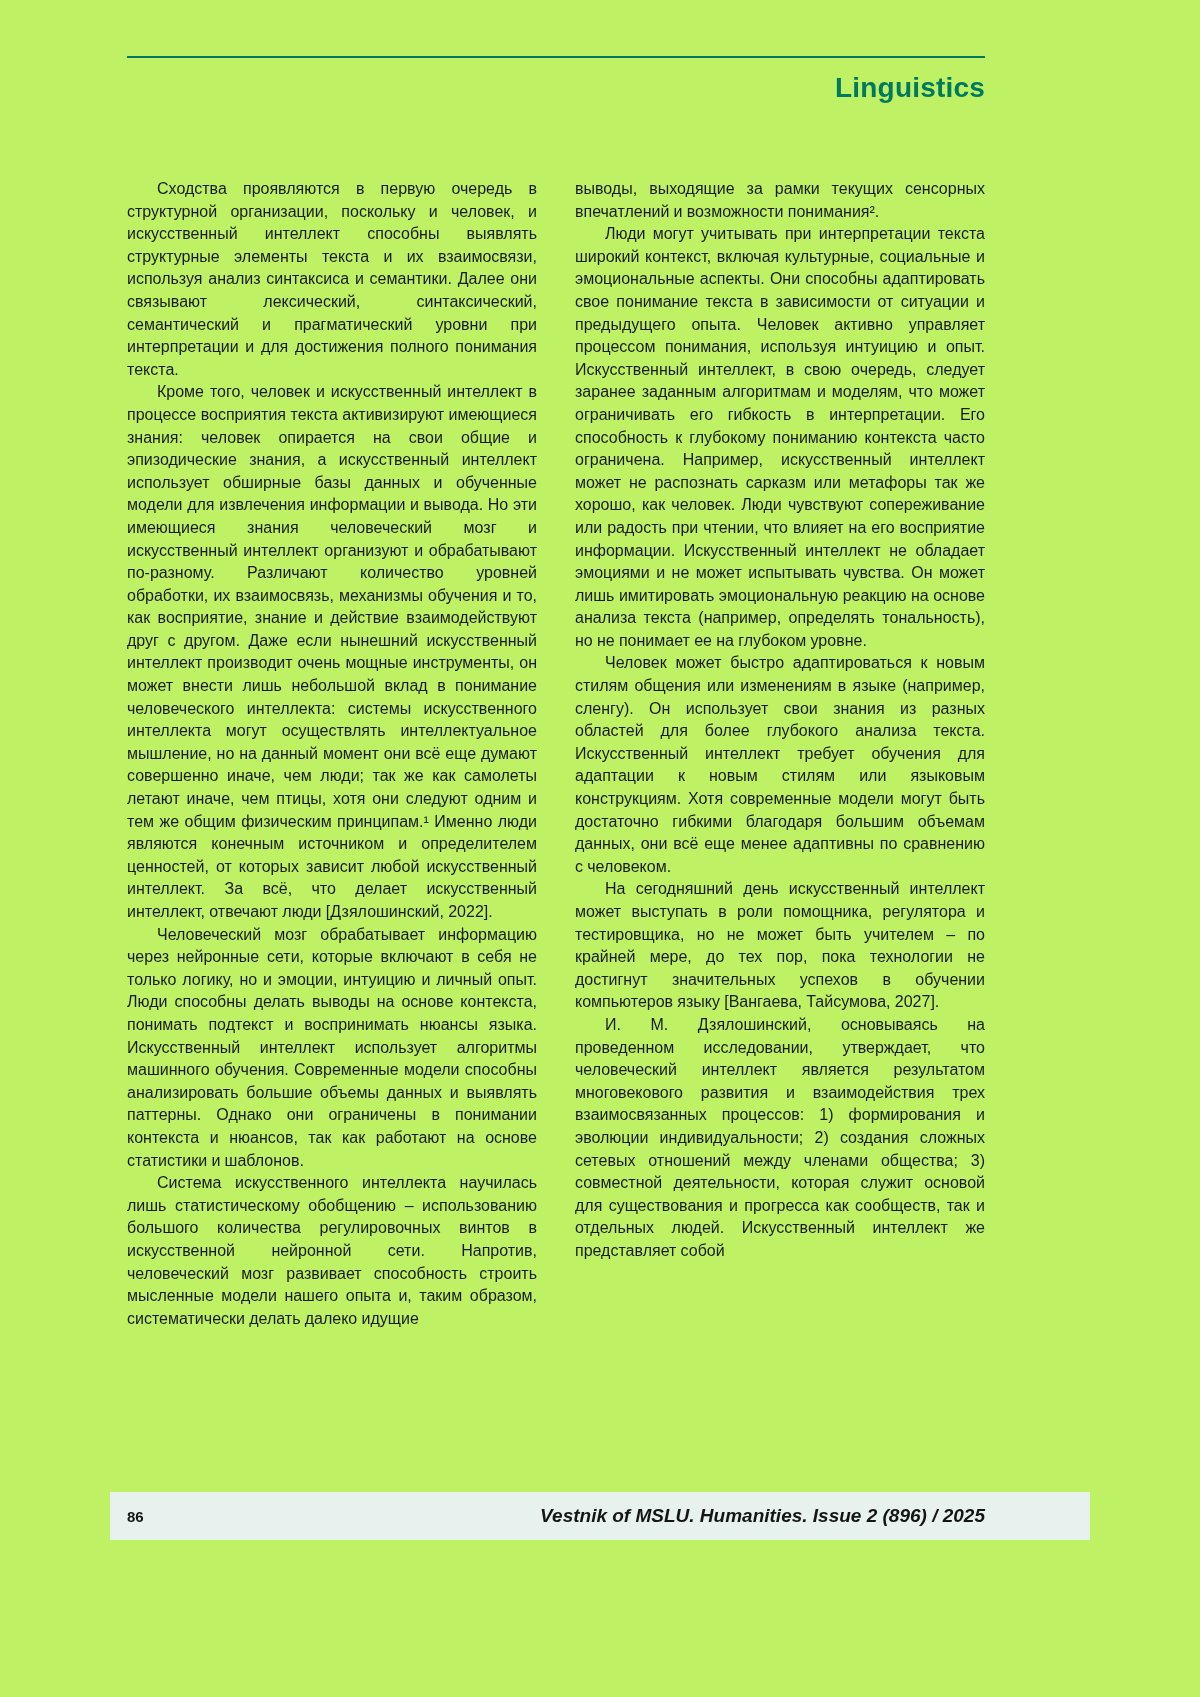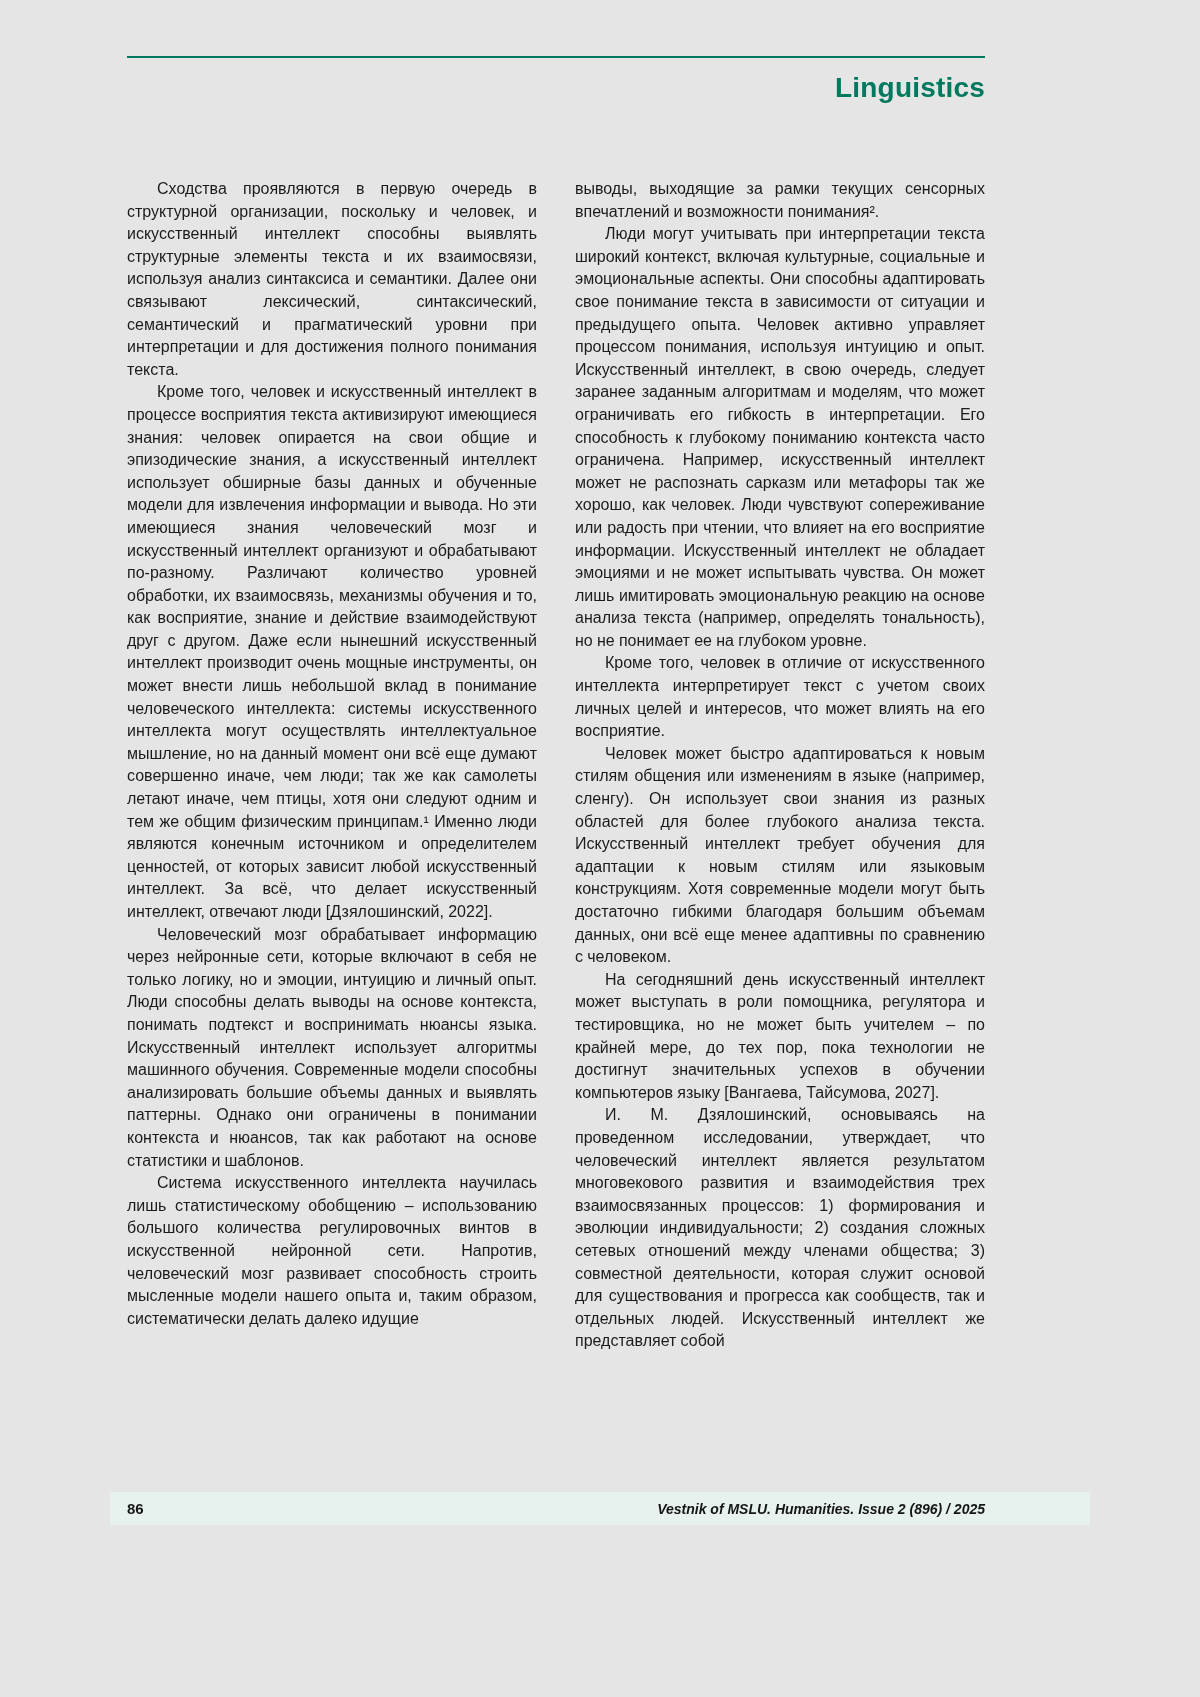--- a/index.html
+++ b/index.html
@@ -2,21 +2,21 @@
 <html lang="ru" style="--accent: #007a5e; --footer-bar: #e7f2ee; --text: #1b1b1b;"><head>
 <meta charset="utf-8">
 <style>
   * { margin: 0; padding: 0; box-sizing: border-box; }
   html, body { background: #ffffff; }
   .page {
     position: relative;
     width: 1200px;
     height: 1697px;
     margin: 0 auto;
-    background: #e5e5e5;
+    background: #bef264;
     overflow: hidden;
     font-family: "Liberation Sans", "DejaVu Sans", sans-serif;
     color: var(--text, #1b1b1b);
   }
   .head-rule {
     position: absolute;
     top: 56px; left: 127px;
     width: 858px; height: 2px;
     background: var(--accent, #007a5e);
   }
@@ -65,41 +65,41 @@
   .fn-rule {
     width: 152px;
     height: 1px;
     background: #3a3a3a;
     margin-bottom: 9px;
   }
   .fn-col.no-rule { padding-top: 10px; }
   .footer-bar {
     position: absolute;
     top: 1492px; left: 110px;
-    width: 980px; height: 33px;
+    width: 980px; height: 48px;
     background: var(--footer-bar, #e7f2ee);
     display: flex;
     align-items: center;
   }
   .footer-inner {
     margin-left: 17px;
     width: 858px;
     display: flex;
     justify-content: space-between;
     align-items: center;
   }
   .page-number {
     font-weight: 700;
     font-size: 15px;
     color: #151515;
   }
   .journal-title {
     font-weight: 700;
     font-style: italic;
-    font-size: 14px;
+    font-size: 19px;
     color: #151515;
   }
 </style>
 </head>
 <body>
 
 <div class="page">
 
   <div class="head-rule"></div>
 
@@ -110,21 +110,20 @@
     <main class="text-block">
       <section class="col" lang="ru">
         <p class="para indent">Сходства проявляются в первую очередь в структурной организации, поскольку и человек, и искусственный интеллект способны выявлять структурные элементы текста и их взаимосвязи, используя анализ синтаксиса и семантики. Далее они связывают лексический, синтаксический, семантический и прагматический уровни при интерпретации и для достижения полного понимания текста.</p>
         <p class="para indent">Кроме того, человек и искусственный интеллект в процессе восприятия текста активизируют имеющиеся знания: человек опирается на свои общие и эпизодические знания, а искусственный интеллект использует обширные базы данных и обученные модели для извлечения информации и вывода. Но эти имеющиеся знания человеческий мозг и искусственный интеллект организуют и обрабатывают по-разному. Различают количество уровней обработки, их взаимосвязь, механизмы обучения и то, как восприятие, знание и действие взаимодействуют друг с другом. Даже если нынешний искусственный интеллект производит очень мощные инструменты, он может внести лишь небольшой вклад в понимание человеческого интеллекта: системы искусственного интеллекта могут осуществлять интеллектуальное мышление, но на данный момент они всё еще думают совершенно иначе, чем люди; так же как самолеты летают иначе, чем птицы, хотя они следуют одним и тем же общим физическим принципам.¹ Именно люди являются конечным источником и определителем ценностей, от которых зависит любой искусственный интеллект. За всё, что делает искусственный интеллект, отвечают люди [Дзялошинский, 2022].</p>
         <p class="para indent">Человеческий мозг обрабатывает информацию через нейронные сети, которые включают в себя не только логику, но и эмоции, интуицию и личный опыт. Люди способны делать выводы на основе контекста, понимать подтекст и воспринимать нюансы языка. Искусственный интеллект использует алгоритмы машинного обучения. Современные модели способны анализировать большие объемы данных и выявлять паттерны. Однако они ограничены в понимании контекста и нюансов, так как работают на основе статистики и шаблонов.</p>
         <p class="para indent">Система искусственного интеллекта научилась лишь статистическому обобщению – использованию большого количества регулировочных винтов в искусственной нейронной сети. Напротив, человеческий мозг развивает способность строить мысленные модели нашего опыта и, таким образом, систематически делать далеко идущие</p>
       </section>
       <section class="col" lang="ru">
         <p class="para">выводы, выходящие за рамки текущих сенсорных впечатлений и возможности понимания².</p>
         <p class="para indent">Люди могут учитывать при интерпретации текста широкий контекст, включая культурные, социальные и эмоциональные аспекты. Они способны адаптировать свое понимание текста в зависимости от ситуации и предыдущего опыта. Человек активно управляет процессом понимания, используя интуицию и опыт. Искусственный интеллект, в свою очередь, следует заранее заданным алгоритмам и моделям, что может ограничивать его гибкость в интерпретации. Его способность к глубокому пониманию контекста часто ограничена. Например, искусственный интеллект может не распознать сарказм или метафоры так же хорошо, как человек. Люди чувствуют сопереживание или радость при чтении, что влияет на его восприятие информации. Искусственный интеллект не обладает эмоциями и не может испытывать чувства. Он может лишь имитировать эмоциональную реакцию на основе анализа текста (например, определять тональность), но не понимает ее на глубоком уровне.</p>
-        <p class="para indent">Кроме того, человек в отличие от искусственного интеллекта интерпретирует текст с учетом своих личных целей и интересов, что может влиять на его восприятие.</p>
         <p class="para indent">Человек может быстро адаптироваться к новым стилям общения или изменениям в языке (например, сленгу). Он использует свои знания из разных областей для более глубокого анализа текста. Искусственный интеллект требует обучения для адаптации к новым стилям или языковым конструкциям. Хотя современные модели могут быть достаточно гибкими благодаря большим объемам данных, они всё еще менее адаптивны по сравнению с человеком.</p>
         <p class="para indent">На сегодняшний день искусственный интеллект может выступать в роли помощника, регулятора и тестировщика, но не может быть учителем – по крайней мере, до тех пор, пока технологии не достигнут значительных успехов в обучении компьютеров языку [Вангаева, Тайсумова, 2027].</p>
         <p class="para indent">И. М. Дзялошинский, основываясь на проведенном исследовании, утверждает, что человеческий интеллект является результатом многовекового развития и взаимодействия трех взаимосвязанных процессов: 1) формирования и эволюции индивидуальности; 2) создания сложных сетевых отношений между членами общества; 3) совместной деятельности, которая служит основой для существования и прогресса как сообществ, так и отдельных людей. Искусственный интеллект же представляет собой</p>
       </section>
     </main>
 
     <div class="footnotes">
     </div>
 
   </div>

